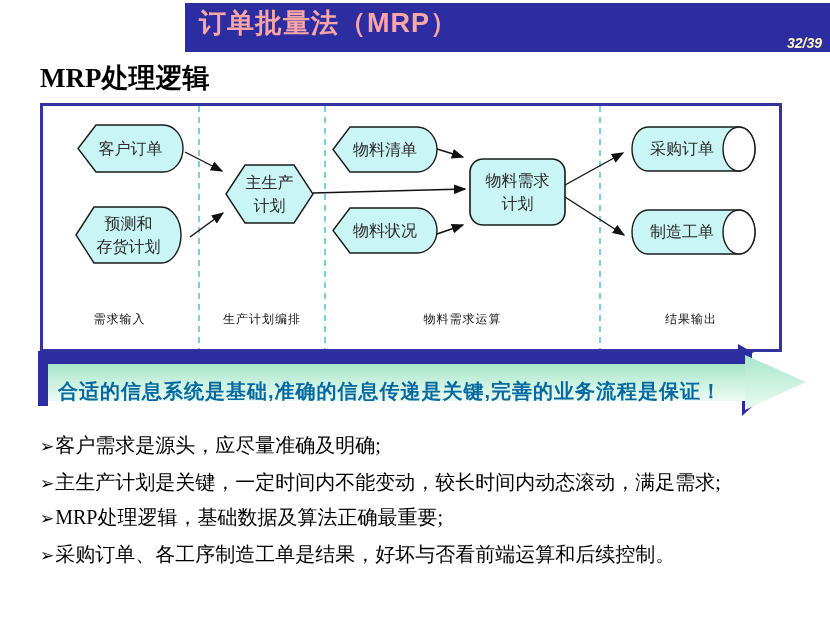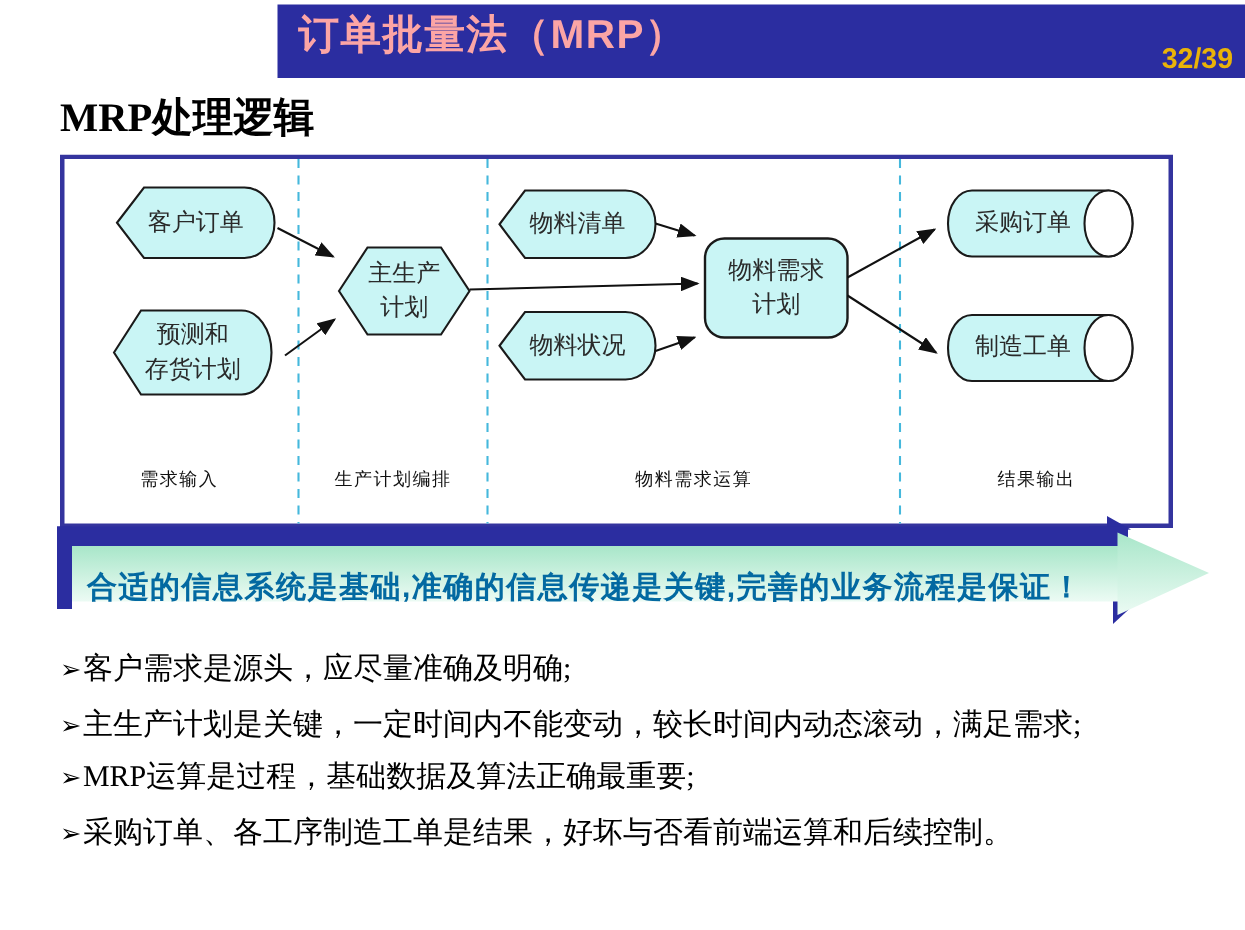--- a/index.html
+++ b/index.html
@@ -12,22 +12,22 @@
   .header-bar {
     position:absolute; left:185px; top:3px; width:645px; height:49px;
     background:#2b2da0;
   }
   .header-title {
     position:absolute; left:14px; top:2px; color:#fca5a5;
     font-size:27px; font-weight:bold; letter-spacing:1px;
     font-family:"Liberation Sans","DejaVu Sans",sans-serif;
   }
   .page-num {
-    position:absolute; right:8px; bottom:1px; color:#eab308;
-    font-size:19px; font-weight:bold;
+    position:absolute; right:8px; bottom:1px; color:#fef9c3;
+    font-size:14px; font-weight:bold;font-style:italic;
   }
   
   .heading {
     position:absolute; left:40px; top:60px; color:#000000;
     font-size:27px; font-weight:bold;
     font-family:"Liberation Serif","DejaVu Serif",serif;
   }
   
   .diagram { position:absolute; left:40px; top:103px; width:742px; height:249px; }
   .node-label {
@@ -161,19 +161,19 @@
   </div>
   <div class="banner-text">合适的信息系统是基础,准确的信息传递是关键,完善的业务流程是保证！</div>
 
   <div class="bullet" style="top:432px;">
     <span class="marker">➢</span><span>客户需求是源头，应尽量准确及明确;</span>
   </div>
   <div class="bullet" style="top:469px;">
     <span class="marker">➢</span><span>主生产计划是关键，一定时间内不能变动，较长时间内动态滚动，满足需求;</span>
   </div>
   <div class="bullet" style="top:504px;">
-    <span class="marker">➢</span><span>MRP运算是过程，基础数据及算法正确最重要;</span>
+    <span class="marker">➢</span><span>MRP处理逻辑，基础数据及算法正确最重要;</span>
   </div>
   <div class="bullet" style="top:541px;">
     <span class="marker">➢</span><span>采购订单、各工序制造工单是结果，好坏与否看前端运算和后续控制。</span>
   </div>
 
 </div>
 
 </body></html>

